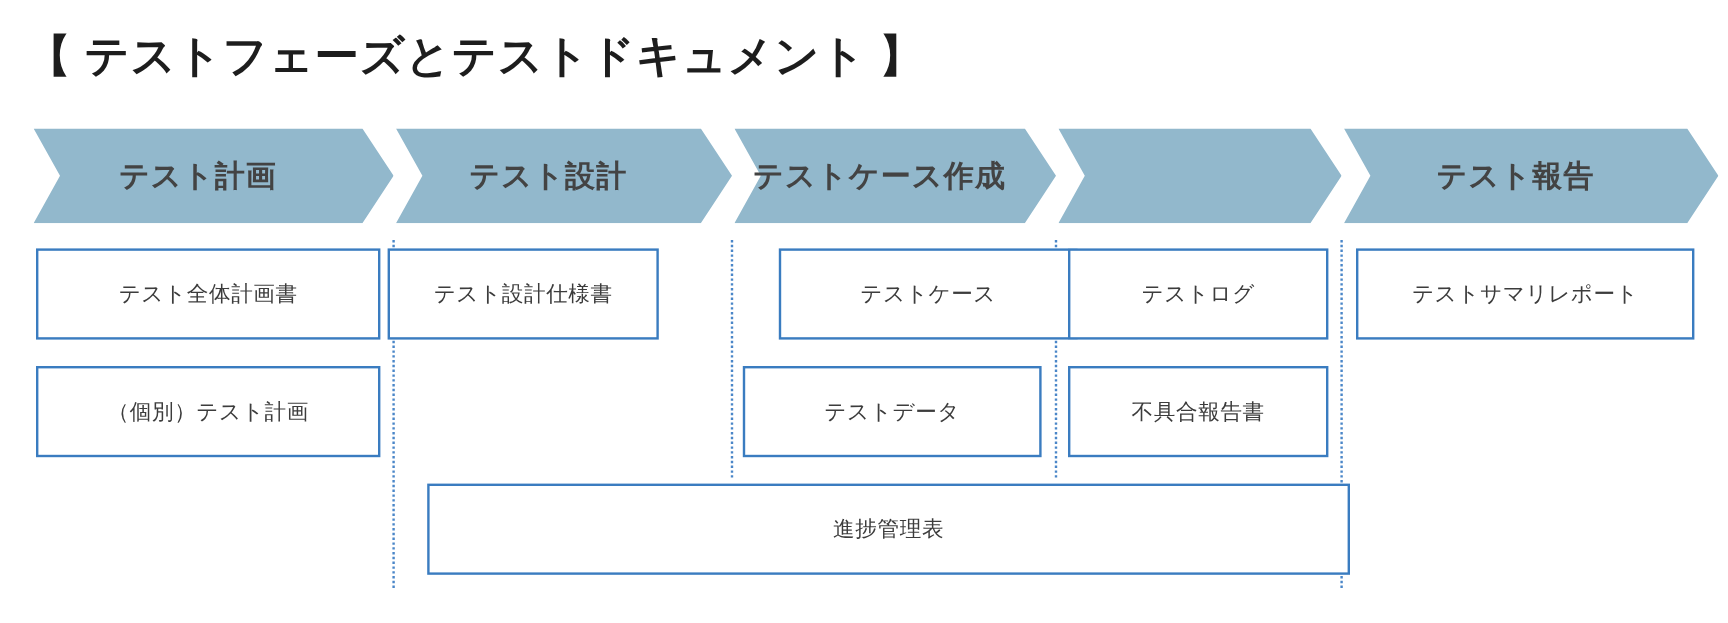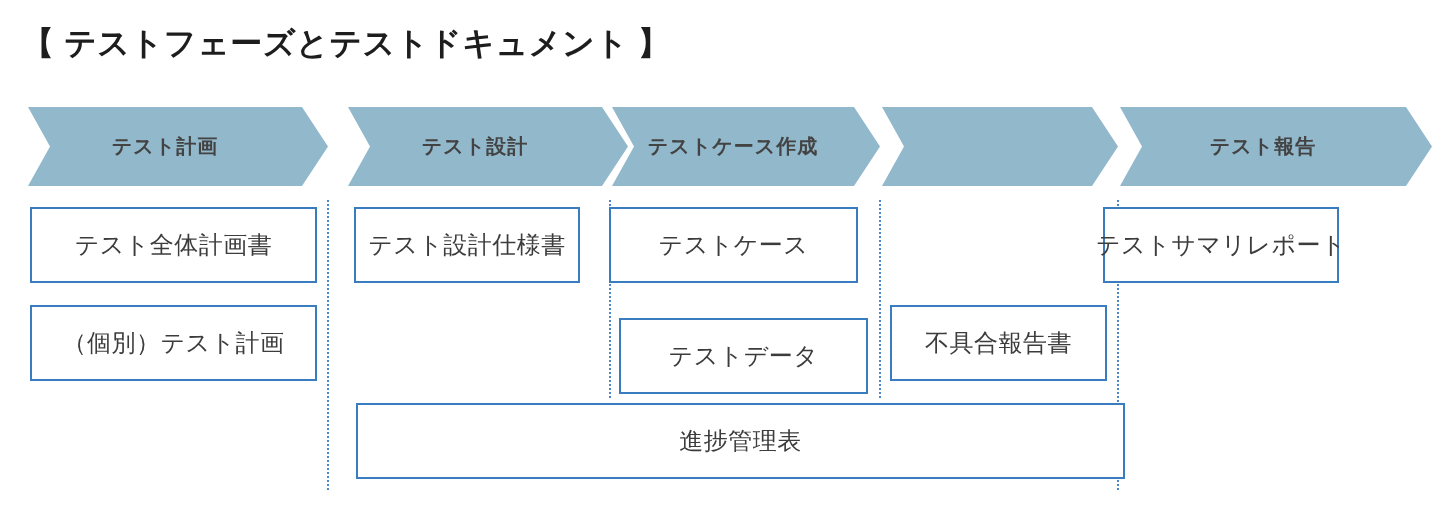--- a/index.html
+++ b/index.html
@@ -21,21 +21,21 @@
     left: 0; top: 0;
     width: 1440px;
     height: 519px;
   }
 
   
   .title {
     position: absolute;
     left: 22px;
     top: 22px;
-    font-size: 32px;
+    font-size: 37px;
     font-weight: bold;
     color: #1d1d1d;
     letter-spacing: 0.5px;
     white-space: nowrap;
   }
 
   
   .phase-band {
     position: absolute;
     left: 0;
@@ -54,21 +54,21 @@
   }
   .chevron .chev-shape {
     position: absolute;
     left: 0; top: 0;
     width: 100%;
     height: 100%;
   }
   .chevron .chev-label {
     position: relative;
     z-index: 2;
-    font-size: 20px;
+    font-size: 25px;
     font-weight: bold;
     color: #434343;
     letter-spacing: 1px;
     white-space: nowrap;
     
     padding-right: 26px;
   }
 
   
   .divider {
@@ -79,21 +79,21 @@
 
   
   .doc-box {
     position: absolute;
     box-sizing: border-box;
     background: #ffffff;
     border: 2px solid #3a7cc0;
     display: flex;
     align-items: center;
     justify-content: center;
-    font-size: 24px;
+    font-size: 18px;
     color: #3c3c3c;
     letter-spacing: 0.5px;
     white-space: nowrap;
   }
   .doc-box .doc-label {
     pointer-events: none;
   }
 </style>
 </head>
 <body>
@@ -104,21 +104,21 @@
 
   <div class="phase-band">
 
     <div class="chevron" style="left:28px;width:300px;">
       <svg class="chev-shape" viewBox="0 0 300 79" preserveAspectRatio="none">
         <polygon points="0,0 274,0 300,39.5 274,79 0,79 22,39.5" fill="#92b8cc"></polygon>
       </svg>
       <span class="chev-label">テスト計画</span>
     </div>
 
-    <div class="chevron" style="left:348px;width:280px;">
+    <div class="chevron" style="left:330px;width:280px;">
       <svg class="chev-shape" viewBox="0 0 280 79" preserveAspectRatio="none">
         <polygon points="0,0 254,0 280,39.5 254,79 0,79 22,39.5" fill="#92b8cc"></polygon>
       </svg>
       <span class="chev-label">テスト設計</span>
     </div>
 
     <div class="chevron" style="left:612px;width:268px;">
       <svg class="chev-shape" viewBox="0 0 268 79" preserveAspectRatio="none">
         <polygon points="0,0 242,0 268,39.5 242,79 0,79 22,39.5" fill="#92b8cc"></polygon>
       </svg>
@@ -146,38 +146,41 @@
   <div class="divider" style="left:1117px;top:200px;height:290px;"></div>
 
   <div class="doc-box" style="left:30px;top:207px;width:287px;height:76px;">
     <span class="doc-label">テスト全体計画書</span>
   </div>
 
   <div class="doc-box" style="left:30px;top:305px;width:287px;height:76px;">
     <span class="doc-label">（個別）テスト計画</span>
   </div>
 
-  <div class="doc-box" style="left:354px;top:207px;width:226px;height:76px;">
+  <div class="doc-box" style="left:323px;top:207px;width:226px;height:76px;">
     <span class="doc-label">テスト設計仕様書</span>
   </div>
 
-  <div class="doc-box" style="left:609px;top:207px;width:249px;height:76px;">
+  <div class="doc-box" style="left:649px;top:207px;width:249px;height:76px;">
     <span class="doc-label">テストケース</span>
   </div>
 
-  <div class="doc-box" style="left:619px;top:305px;width:249px;height:76px;margin-top:13px;">
+  <div class="doc-box" style="left:619px;top:305px;width:249px;height:76px;">
     <span class="doc-label">テストデータ</span>
   </div>
 
+  <div class="doc-box" style="left:890px;top:207px;width:217px;height:76px;">
+    <span class="doc-label">テストログ</span>
+  </div>
 
   <div class="doc-box" style="left:890px;top:305px;width:217px;height:76px;">
     <span class="doc-label">不具合報告書</span>
   </div>
 
-  <div class="doc-box" style="left:1103px;top:207px;width:236px;height:76px;">
+  <div class="doc-box" style="left:1130px;top:207px;width:282px;height:76px;">
     <span class="doc-label">テストサマリレポート</span>
   </div>
 
   <div class="doc-box" style="left:338px;top:403px;width:769px;height:76px;margin-left:18px;">
     <span class="doc-label">進捗管理表</span>
   </div>
 
 </div>
 
 </body></html>

